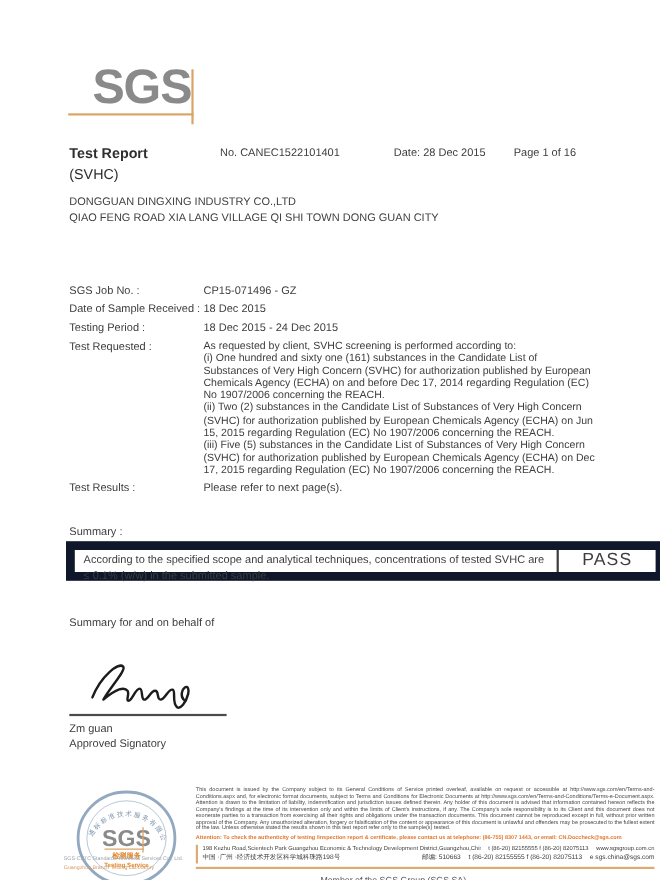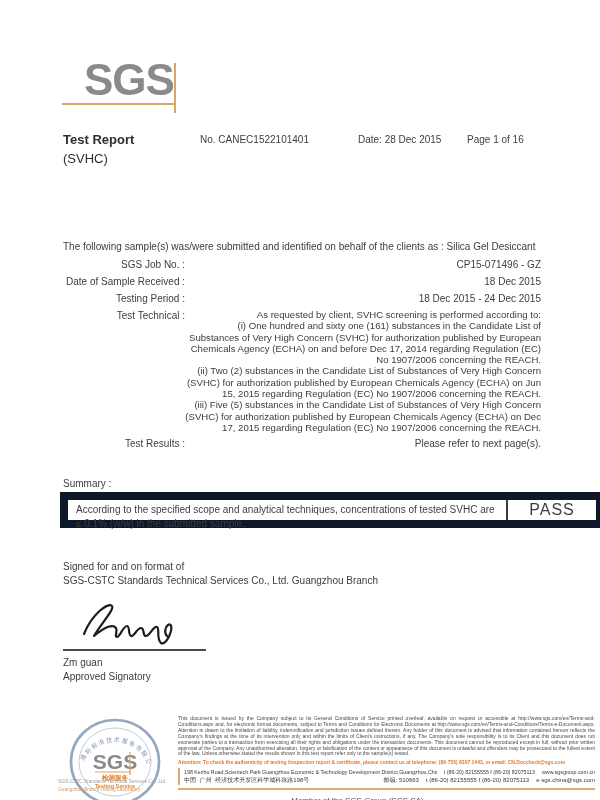--- a/index.html
+++ b/index.html
@@ -17,21 +17,21 @@
   .doc-title{position:absolute;left:63px;top:96px;font-size:13px;font-weight:bold;color:#2e2e2e;}
   .doc-title2{position:absolute;left:63px;top:115px;font-size:13px;font-weight:normal;color:#2e2e2e;}
   .meta{position:absolute;top:98px;font-size:10px;color:#3d3d3d;}
   .meta-no{left:200px;}
   .meta-date{left:358px;}
   .meta-page{left:467px;}
   
   .client{position:absolute;left:63px;top:140px;font-size:10px;line-height:15px;color:#3f3f3f;}
   
   .intro{position:absolute;left:63px;top:205px;width:490px;font-size:10px;color:#3d3d3d;}
-  .fields{position:absolute;left:63px;top:222px;width:478px;text-align:right;}
+  .fields{position:absolute;left:63px;top:222px;width:478px;}
   .frow{display:flex;margin-bottom:4px;}
   .flabel{flex:0 0 122px;font-size:10px;line-height:13px;color:#3d3d3d;}
   .fvalue{flex:1;font-size:10px;line-height:13px;color:#3d3d3d;}
   .fvalue.multi{font-size:9.6px;line-height:11.3px;white-space:pre-line;}
   
   .summary-heading{position:absolute;left:63px;top:442px;font-size:10px;color:#3d3d3d;}
   .summary-box{
     position:absolute;left:60px;top:456px;width:544px;height:36px;
     border:8px solid #0f172a;display:flex;box-sizing:border-box;
   }
@@ -72,58 +72,60 @@
   <div class="logo-text">SGS</div>
   <div class="logo-hline"></div>
   <div class="logo-vline"></div>
 
   <div class="doc-title">Test Report</div>
   <div class="doc-title2">(SVHC)</div>
   <div class="meta meta-no">No. CANEC1522101401</div>
   <div class="meta meta-date">Date: 28 Dec 2015</div>
   <div class="meta meta-page">Page 1 of 16</div>
 
+  <div class="client">
+    <div>DONGGUAN DINGXING INDUSTRY CO.,LTD</div>
+    <div>QIAO FENG ROAD XIA LANG VILLAGE QI SHI TOWN DONG GUAN CITY</div>
+  </div>
 
-  <div class="intro">The following sample(s) was/were submitted and identified on behalf of the clients as : Silica Gel Desiccant</div>
 
   <div class="fields">
     <div class="frow">
       <div class="flabel">SGS Job No. :</div>
       <div class="fvalue">CP15-071496 - GZ</div>
     </div>
     <div class="frow">
       <div class="flabel">Date of Sample Received :</div>
       <div class="fvalue">18 Dec 2015</div>
     </div>
     <div class="frow">
       <div class="flabel">Testing Period :</div>
       <div class="fvalue">18 Dec 2015 - 24 Dec 2015</div>
     </div>
     <div class="frow">
-      <div class="flabel">Test Technical :</div>
+      <div class="flabel">Test Requested :</div>
       <div class="fvalue multi">As requested by client, SVHC screening is performed according to:
 (i) One hundred and sixty one (161) substances in the Candidate List of Substances of Very High Concern (SVHC) for authorization published by European Chemicals Agency (ECHA) on and before Dec 17, 2014 regarding Regulation (EC) No 1907/2006 concerning the REACH.
 (ii) Two (2) substances in the Candidate List of Substances of Very High Concern (SVHC) for authorization published by European Chemicals Agency (ECHA) on Jun 15, 2015 regarding Regulation (EC) No 1907/2006 concerning the REACH.
 (iii) Five (5) substances in the Candidate List of Substances of Very High Concern (SVHC) for authorization published by European Chemicals Agency (ECHA) on Dec 17, 2015 regarding Regulation (EC) No 1907/2006 concerning the REACH.</div>
     </div>
     <div class="frow">
       <div class="flabel">Test Results :</div>
       <div class="fvalue">Please refer to next page(s).</div>
     </div>
   </div>
 
   <div class="summary-heading">Summary :</div>
   <div class="summary-box">
     <div class="summary-statement">According to the specified scope and analytical techniques, concentrations of tested SVHC are ≤ 0.1% (w/w) in the submitted sample.</div>
     <div class="summary-result">PASS</div>
   </div>
 
   <div class="signoff">
-    <div>Signed for and on format of</div>
-    <div>SGS-CSTC Standards Technical Services Co., Ltd. Guangzhou Branch</div>
+    <div>Summary for and on behalf of</div>
   </div>
 
   <svg class="sig-svg" width="120" height="48" viewBox="0 0 120 48">
     <path d="M6 36 C14 16, 30 4, 34 8 C37 11, 22 27, 16 38 C28 28, 35 26, 38 30 C40 33, 36 39, 39 39 C42 39, 45 28, 49 28 C52 28, 50 37, 53 38 C56 39, 59 30, 63 30 C67 30, 64 38, 68 38 C72 38, 75 28, 79 29 C82 30, 78 41, 83 45 C86 47, 91 41, 93 33 C94 29, 93 25, 90 27 C87 29, 86 35, 89 38" fill="none" stroke="#1c1c1c" stroke-width="2.2" stroke-linecap="round" stroke-linejoin="round"></path>
   </svg>
   <div class="sig-line"></div>
   <div class="sig-name">Zm guan</div>
   <div class="sig-role">Approved Signatory</div>
 
   <div class="footer">

